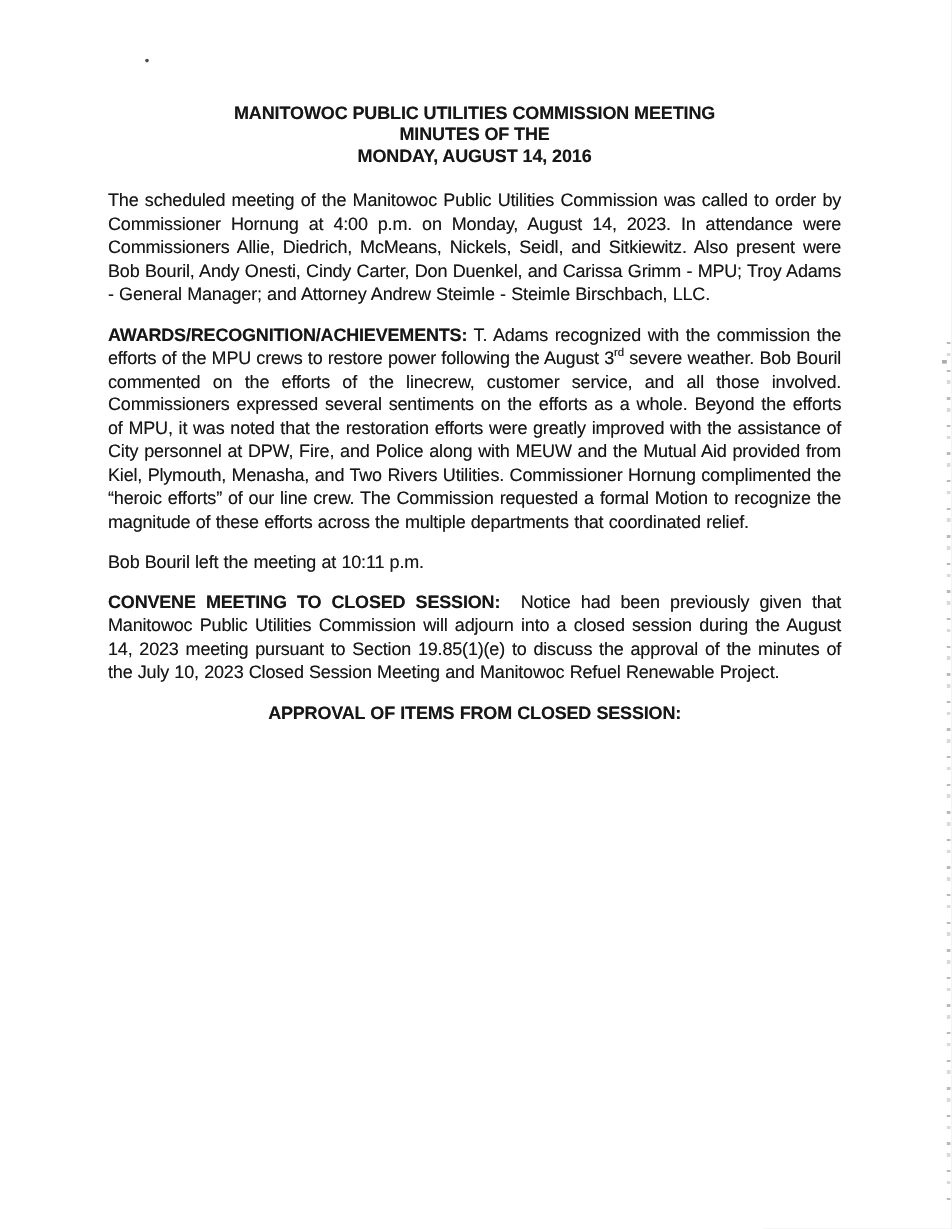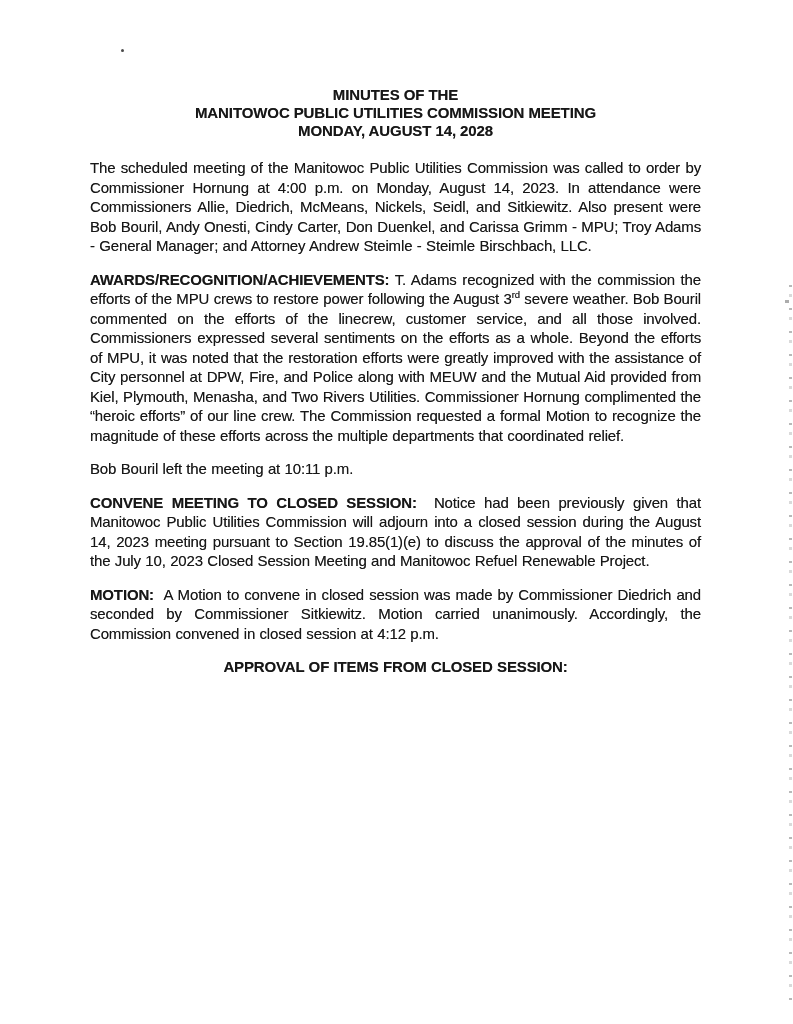--- a/index.html
+++ b/index.html
@@ -88,34 +88,33 @@
 
 <div class="page">
 
   <div class="scan-dot"></div>
   <div class="scan-noise-strip"></div>
   <div class="scan-noise-mark"></div>
 
   <div class="content">
 
     <div class="title-block">
+      <div>MANITOWOC PUBLIC UTILITIES COMMISSION MEETING</div>
       <div>MINUTES OF THE</div>
-      <div>MANITOWOC PUBLIC UTILITIES COMMISSION MEETING</div>
-      <div>MONDAY, AUGUST 14, 2028</div>
+      <div>MONDAY, AUGUST 14, 2016</div>
     </div>
 
     <p class="para">The scheduled meeting of the Manitowoc Public Utilities Commission was called to order by Commissioner Hornung at 4:00 p.m. on Monday, August 14, 2023. In attendance were Commissioners Allie, Diedrich, McMeans, Nickels, Seidl, and Sitkiewitz. Also present were Bob Bouril, Andy Onesti, Cindy Carter, Don Duenkel, and Carissa Grimm - MPU; Troy Adams - General Manager; and Attorney Andrew Steimle - Steimle Birschbach, LLC.</p>
 
     <p class="para"><span class="lead">AWARDS/RECOGNITION/ACHIEVEMENTS:</span><span> T. Adams recognized with the commission the efforts of the MPU crews to restore power following the August 3</span><sup class="ord">rd</sup><span> severe weather. Bob Bouril commented on the efforts of the linecrew, customer service, and all those involved. Commissioners expressed several sentiments on the efforts as a whole. Beyond the efforts of MPU, it was noted that the restoration efforts were greatly improved with the assistance of City personnel at DPW, Fire, and Police along with MEUW and the Mutual Aid provided from Kiel, Plymouth, Menasha, and Two Rivers Utilities. Commissioner Hornung complimented the “heroic efforts” of our line crew. The Commission requested a formal Motion to recognize the magnitude of these efforts across the multiple departments that coordinated relief.</span></p>
 
 
     <p class="para">Bob Bouril left the meeting at 10:11 p.m.</p>
 
     <p class="para"><span class="lead">CONVENE MEETING TO CLOSED SESSION:</span><span>&nbsp; Notice had been previously given that Manitowoc Public Utilities Commission will adjourn into a closed session during the August 14, 2023 meeting pursuant to Section 19.85(1)(e) to discuss the approval of the minutes of the July 10, 2023 Closed Session Meeting and Manitowoc Refuel Renewable Project.</span></p>
 
-    <p class="para"><span class="lead">MOTION:</span><span>&nbsp; A Motion to convene in closed session was made by Commissioner Diedrich and seconded by Commissioner Sitkiewitz. Motion carried unanimously. Accordingly, the Commission convened in closed session at 4:12 p.m.</span></p>
 
 
     <p class="para heading-para">APPROVAL OF ITEMS FROM CLOSED SESSION:</p>
 
 
   </div>
 </div>
 
 </body></html>

